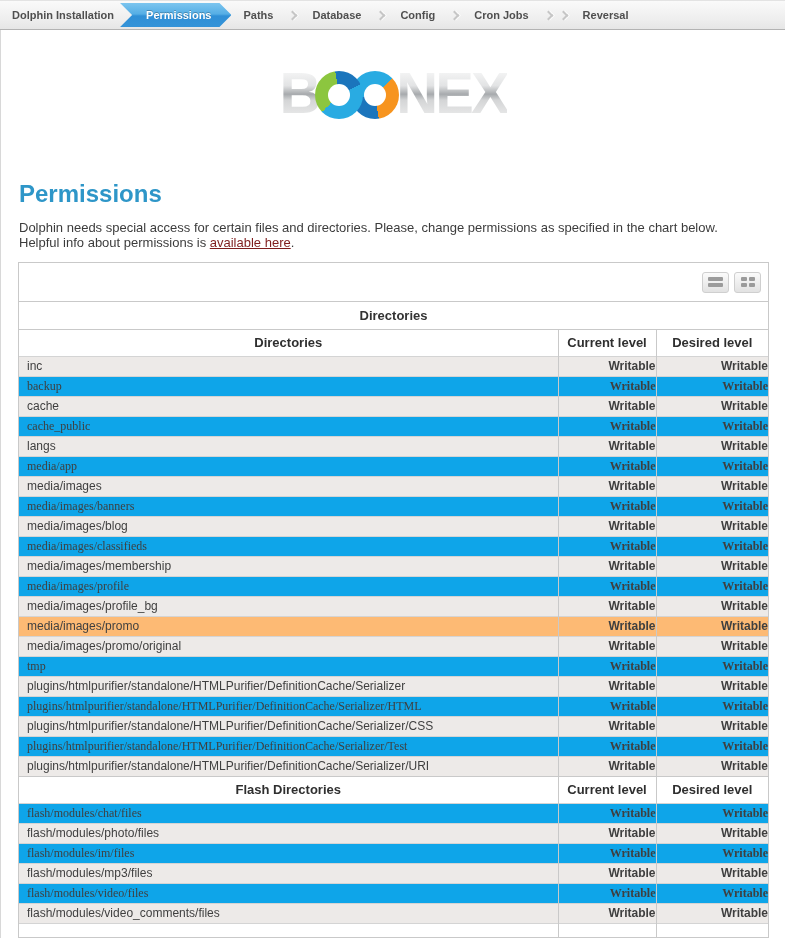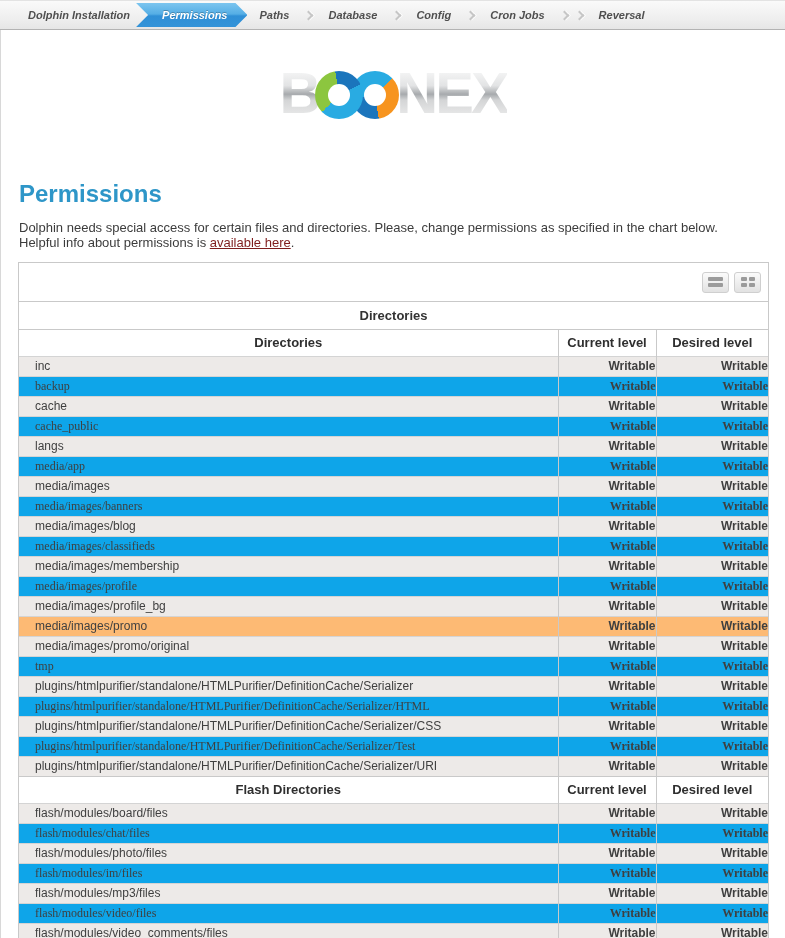--- a/index.html
+++ b/index.html
@@ -1,24 +1,24 @@
 <!DOCTYPE html>
 <html><head>
 <meta charset="utf-8">
 <style>
   * { margin:0; padding:0; box-sizing:border-box; }
   html,body { width:785px; height:938px; overflow:hidden; background:#fff;
               font-family:"Liberation Sans","DejaVu Sans",sans-serif; }
 
   
   .tabbar{
-    height:30px; display:flex; align-items:center; padding-left:16px;
+    height:30px; display:flex; align-items:center; padding-left:0;
     background:linear-gradient(180deg,#fafafa 0%,#ededed 70%,#e6e6e6 100%);
     border-top:1px solid #e3e3e3; border-bottom:1px solid #b3b3b3;
-    font-size:11px; font-weight:bold; color:#4f4f4f; white-space:nowrap;font-style:italic;
+    font-size:11px; font-weight:bold; color:#4f4f4f; white-space:nowrap;
   }
   .tab{ padding:0 12px; line-height:28px; cursor:default; }
   .tab.active{
     position:relative; z-index:2; color:#fff; height:24px; line-height:24px;
     padding:0 20px 0 26px; margin:0 0 0 -21px;
     background:linear-gradient(180deg,#7cc5ef 0%,#55aee5 46%,#2f8fd6 54%,#3493d8 100%);
     clip-path:polygon(0% 0%,calc(100% - 12px) 0%,100% 50%,calc(100% - 12px) 100%,0% 100%,12px 50%);
     -webkit-clip-path:polygon(0% 0%,calc(100% - 12px) 0%,100% 50%,calc(100% - 12px) 100%,0% 100%,12px 50%);
     text-shadow:0 -1px 0 rgba(0,0,0,.25);
   }
@@ -59,21 +59,21 @@
   .viewbtn .gridrow{ display:flex; gap:2px; }
   .viewbtn .sq{ width:6px; height:4px; background:#9b9b9b; border-radius:1px; }
 
   table{ width:100%; border-collapse:collapse; table-layout:fixed; font-size:12px; }
   col.c-name{ width:auto; } col.c-cur{ width:98px; } col.c-des{ width:112px; }
 
   tr.caption td{ height:27px; text-align:center; font-weight:bold; font-size:13px; color:#333; background:#fff; }
   tr.colheader th{ height:27px; font-size:13px; color:#2f2f2f; text-align:center;
                    border-top:1px solid #c9c9c9; background:#fff; }
   tr.datarow td{ height:20px; border-top:1px solid #d4d4d4; color:#3f3f3f; }
-  tr.datarow td.name{ padding-left:16px; overflow:hidden; white-space:nowrap; }
+  tr.datarow td.name{ padding-left:8px; overflow:hidden; white-space:nowrap; }
   tr.datarow td.lvl{ text-align:right; font-weight:bold; }
   td.cur{ color:#1b8f1b; }
   td.des{ color:#333; }
   .vsep{ border-left:1px solid #c9c9c9; }
   tr.stripe td{ background:#edeae8; }
   tr.plain td{ background:#0ea5e9;font-family:Liberation Serif, serif; }
   tr.hilite td{ background:#fdba74; }
   tr.spacerrow td{ height:14px; border-top:1px solid #d4d4d4; background:#fff; }
 </style>
 </head>
@@ -246,25 +246,20 @@
           <tr class="datarow stripe">
             <td class="name">plugins/htmlpurifier/standalone/HTMLPurifier/DefinitionCache/Serializer/URI</td>
             <td class="lvl cur vsep">Writable</td>
             <td class="lvl des vsep">Writable</td>
           </tr>
           <tr class="colheader">
             <th>Flash Directories</th>
             <th class="vsep">Current level</th>
             <th class="vsep">Desired level</th>
           </tr>
-          <tr class="datarow stripe">
-            <td class="name">flash/modules/board/files</td>
-            <td class="lvl cur vsep">Writable</td>
-            <td class="lvl des vsep">Writable</td>
-          </tr>
           <tr class="datarow plain">
             <td class="name">flash/modules/chat/files</td>
             <td class="lvl cur vsep">Writable</td>
             <td class="lvl des vsep">Writable</td>
           </tr>
           <tr class="datarow stripe">
             <td class="name">flash/modules/photo/files</td>
             <td class="lvl cur vsep">Writable</td>
             <td class="lvl des vsep">Writable</td>
           </tr>

